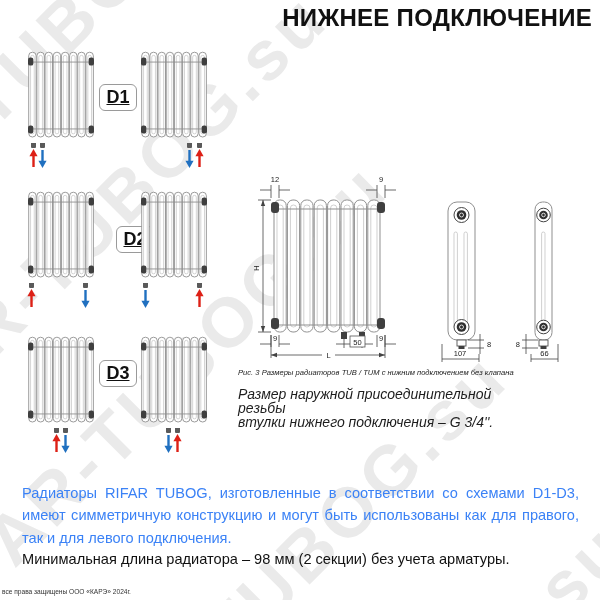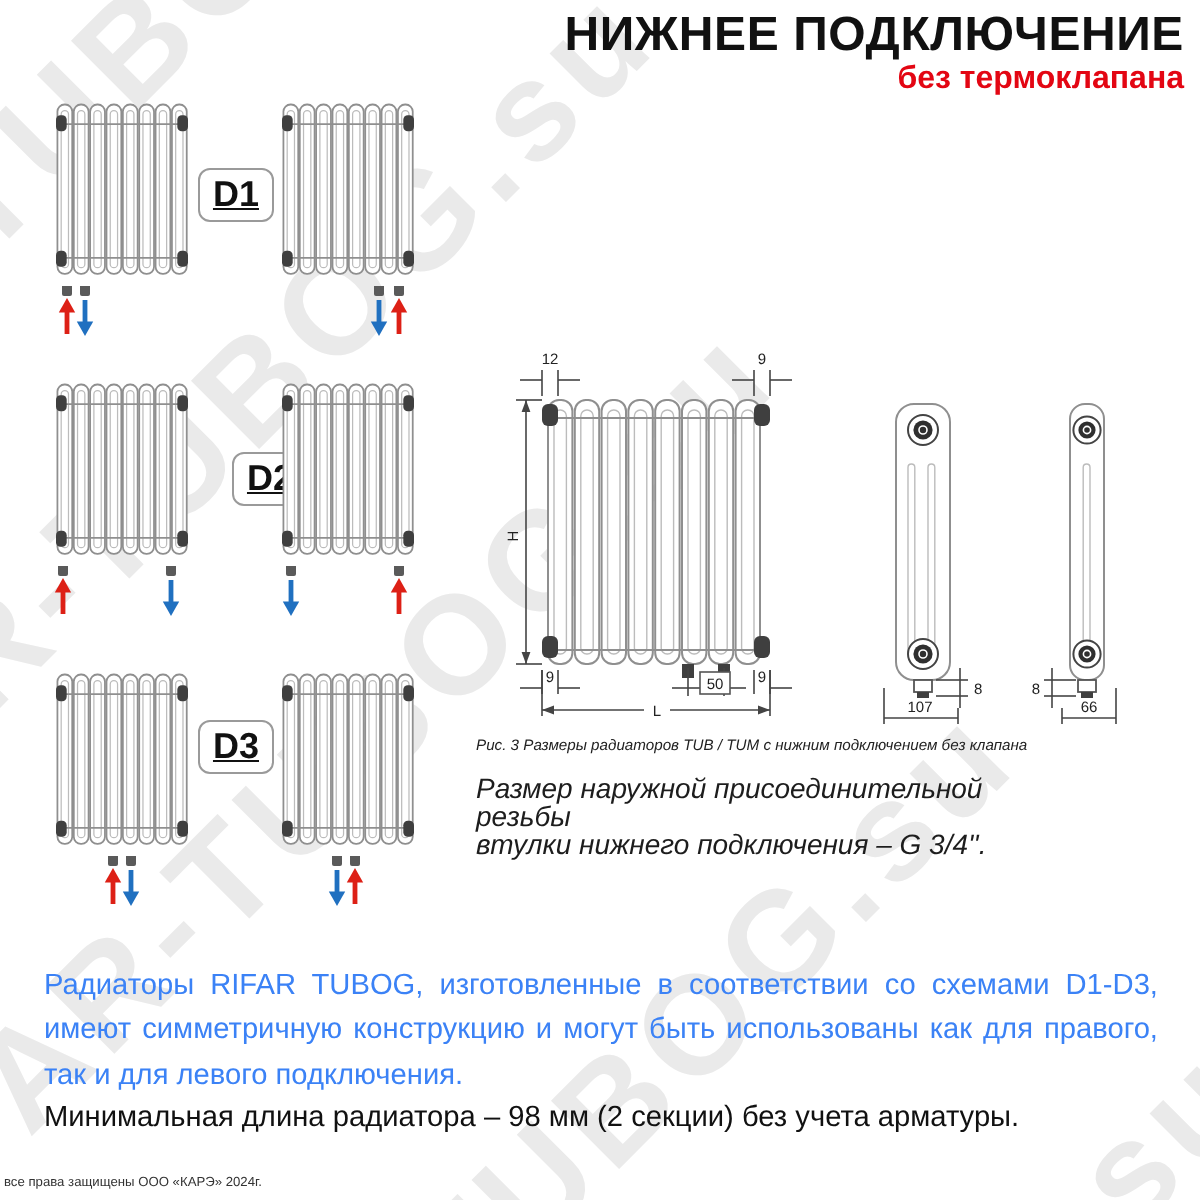--- a/index.html
+++ b/index.html
@@ -92,21 +92,20 @@
         <line x1="4.5" y1="1" x2="4.5" y2="14" stroke="currentColor" stroke-width="2.4"></line>
         <polygon points="4.5,19 0.4,11.8 8.6,11.8" fill="currentColor"></polygon>
       </symbol>
     </defs>
   </svg>
 
   <div class="layer">
 
     <div class="hdr">
       <div class="t1">НИЖНЕЕ ПОДКЛЮЧЕНИЕ</div>
-      <div class="t2">без термоклапана</div>
     </div>
 
     <svg class="rad" style="left:28px;top:47px" viewBox="0 0 74 100">
         <use href="#rad-front"></use>
       </svg>
     <div class="dbox" style="left:99px;top:84px">
         <span>D1</span>
       </div>
     <svg class="rad" style="left:141px;top:47px" viewBox="0 0 74 100">
         <use href="#rad-front"></use>

